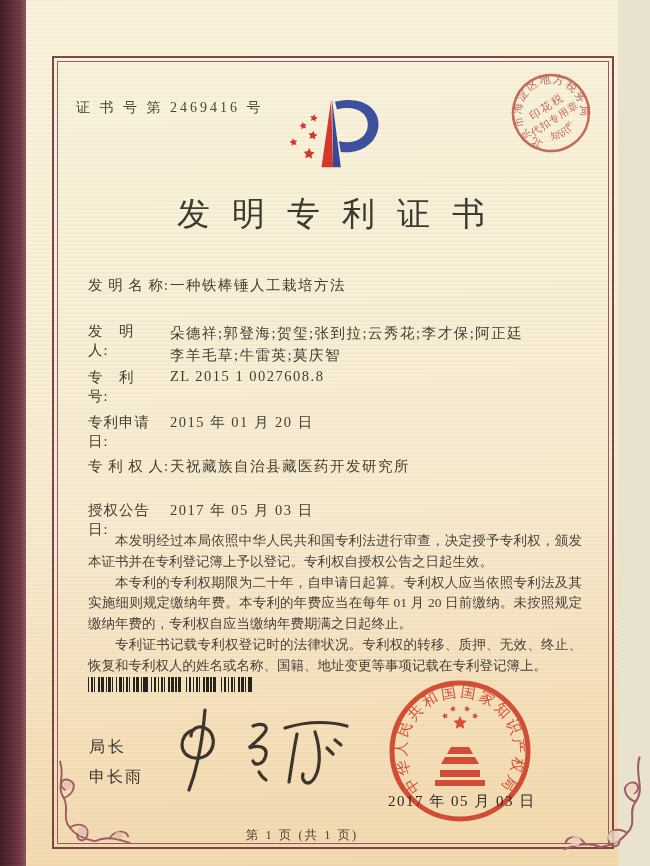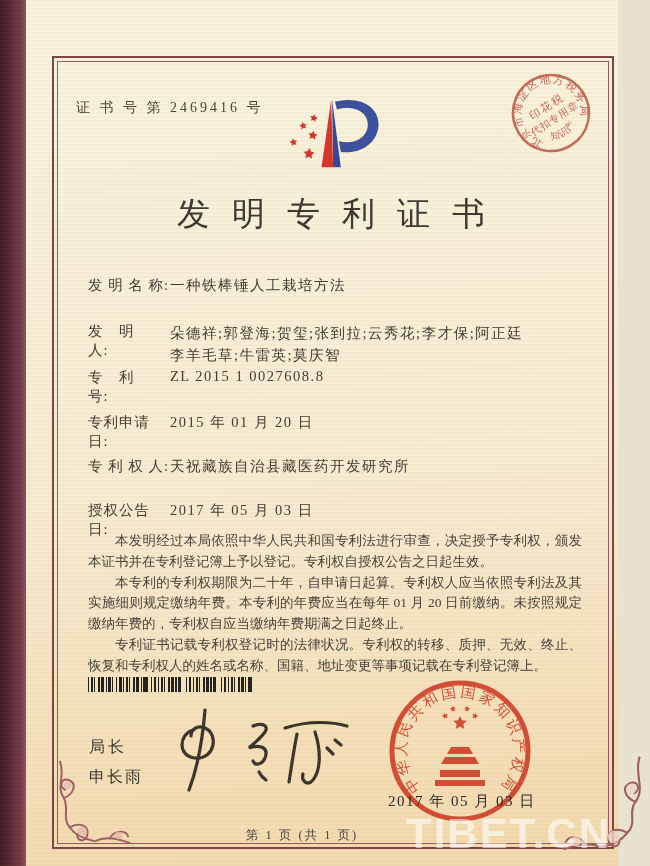--- a/index.html
+++ b/index.html
@@ -192,15 +192,14 @@
       <path d="M48,92 C60,86 72,90 84,94"></path>
       <path d="M62,90 C68,80 80,80 82,88"></path>
     </g>
     <g fill="#eed6c6" opacity="0.8">
       <circle cx="18" cy="35" r="5"></circle>
         <circle cx="35" cy="82" r="6"></circle>
         <circle cx="72" cy="86" r="5"></circle>
     </g>
   </svg>
 
-  <div class="watermark">TIBET.CN</div>
 
 </div>
 
 </body></html>

